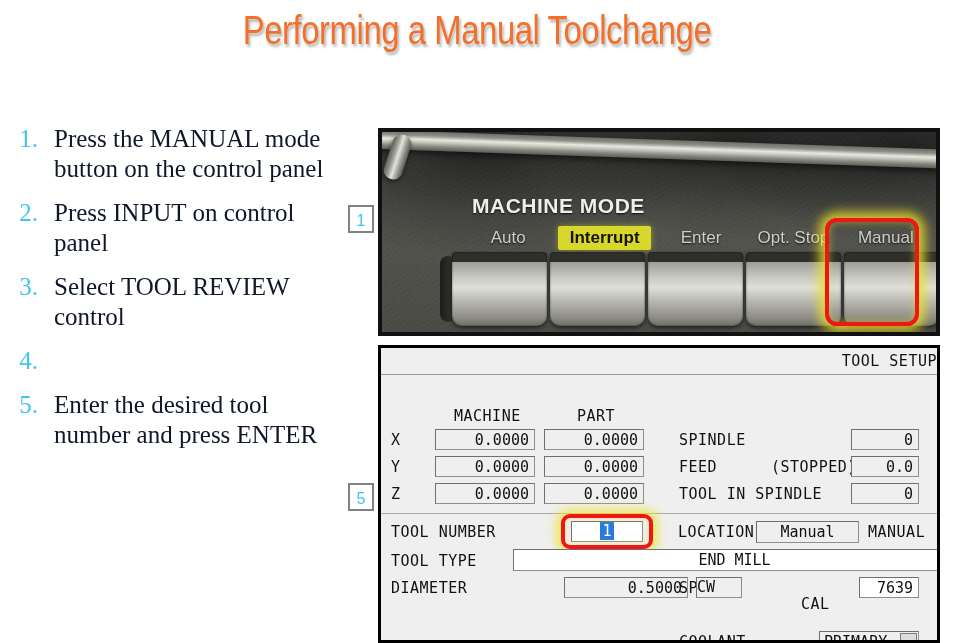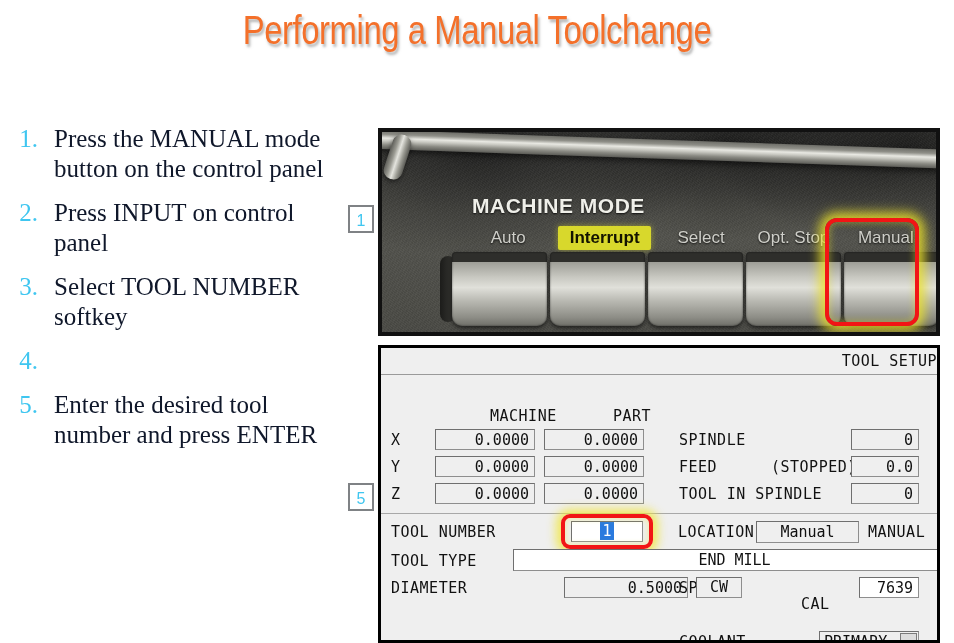--- a/index.html
+++ b/index.html
@@ -224,21 +224,20 @@
     background: #efefef;
     border-bottom: 1px solid #9a9a9a;
     letter-spacing: 0.5px;
   }
   #ts-body { position: relative; height: 100%; }
 
   .ts-colhead {
     position: absolute;
     font-size: 15px;
     letter-spacing: 0.5px;
-    margin-left: 36px;
   }
   #head-machine { left: 73px; top: 32px; }
   #head-part    { left: 196px; top: 32px; }
 
   .axis-label { position: absolute; left: 10px; font-size: 15px; }
   .ts-field {
     position: absolute;
     height: 21px;
     line-height: 20px;
     background: #efefef;
@@ -348,21 +347,21 @@
     border-left: 5px solid transparent;
     border-right: 5px solid transparent;
     border-top: 5px solid #101010;
   }
 
   #diameter-field { left: 163px; top: 202px; width: 124px; margin-left: 20px; }
   #cal-field { left: 478px; top: 202px; width: 60px; background:#ffffff; }
   #cw-box {
     position: absolute; left: 315px; top: 202px; width: 46px; height: 21px;
     border: 1px solid #8e8e8e; border-top-color:#6f6f6f; border-left-color:#6f6f6f;
-    background: #efefef; box-sizing: border-box; text-align: center; line-height: 19px;
+    background: #efefef; box-sizing: border-box; line-height: 19px;
   }
   #location-box {
     position: absolute; left: 375px; top: 146px; width: 103px; height: 22px;
     border: 1px solid #8e8e8e; border-top-color:#6f6f6f; border-left-color:#6f6f6f;
     background: #efefef; box-sizing: border-box; text-align: center; line-height: 20px;
     font-family: "DejaVu Sans Mono", monospace;
   }
 </style>
 </head>
 <body>
@@ -373,21 +372,21 @@
   <div class="step">
     <div class="step-num">1.</div>
     <div class="step-text">Press the MANUAL mode button on the control panel</div>
   </div>
   <div class="step">
     <div class="step-num">2.</div>
     <div class="step-text">Press INPUT on control panel</div>
   </div>
   <div class="step">
     <div class="step-num">3.</div>
-    <div class="step-text">Select TOOL NUMBER softkey</div>
+    <div class="step-text">Select TOOL REVIEW control</div>
   </div>
   <div class="step">
     <div class="step-num">4.</div>
   </div>
   <div class="step">
     <div class="step-num">5.</div>
     <div class="step-text">Enter the desired tool number and press ENTER</div>
   </div>
 </div>
 
@@ -397,21 +396,21 @@
 <div id="panel-photo">
   <div id="photo-noise"></div>
   <div id="chrome-bar"></div>
   <div id="chrome-bar-elbow"></div>
 
   <div id="machine-mode-label">MACHINE MODE</div>
 
   <div id="btn-labels">
     <div class="btn-label">Auto</div>
     <div class="btn-label lit">Interrupt</div>
-    <div class="btn-label">Select</div>
+    <div class="btn-label">Enter</div>
     <div class="btn-label">Opt. Stop</div>
     <div class="btn-label">Manual</div>
   </div>
 
   <div id="btn-row-cap"></div>
   <div id="btn-row">
     <div class="rocker"></div>
     <div class="rocker"></div>
     <div class="rocker"></div>
     <div class="rocker"></div>

